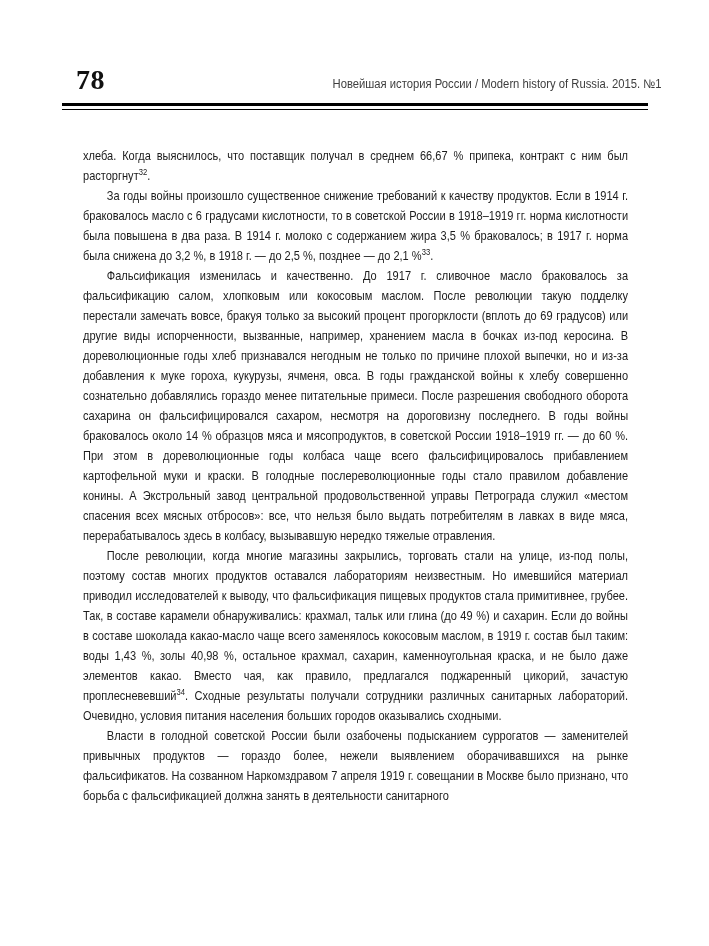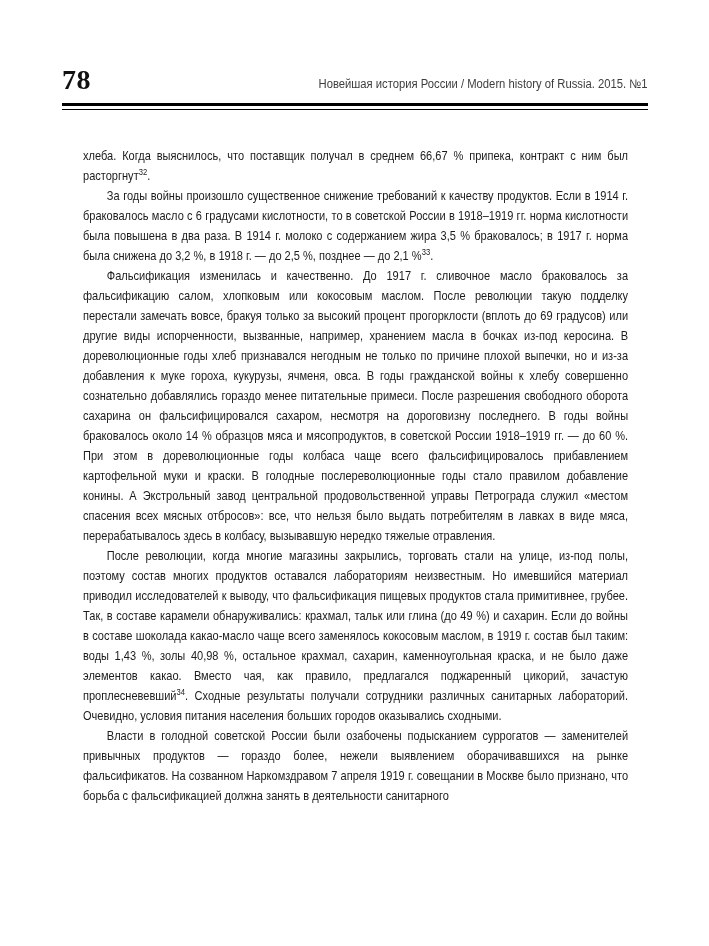--- a/index.html
+++ b/index.html
@@ -10,21 +10,21 @@
   .page {
     position: relative;
     width: 709px;
     height: 946px;
     background: #ffffff;
     overflow: hidden;
     font-family: "Liberation Sans", sans-serif;
   }
   .header-row {
     position: absolute;
-    left: 62px;
+    left: 76px;
     top: 58px;
     width: 586px;
     height: 36px;
     display: flex;
     justify-content: space-between;
     align-items: flex-end;
   }
   .page-number {
     font-family: "Liberation Serif", serif;
     font-weight: 700;

